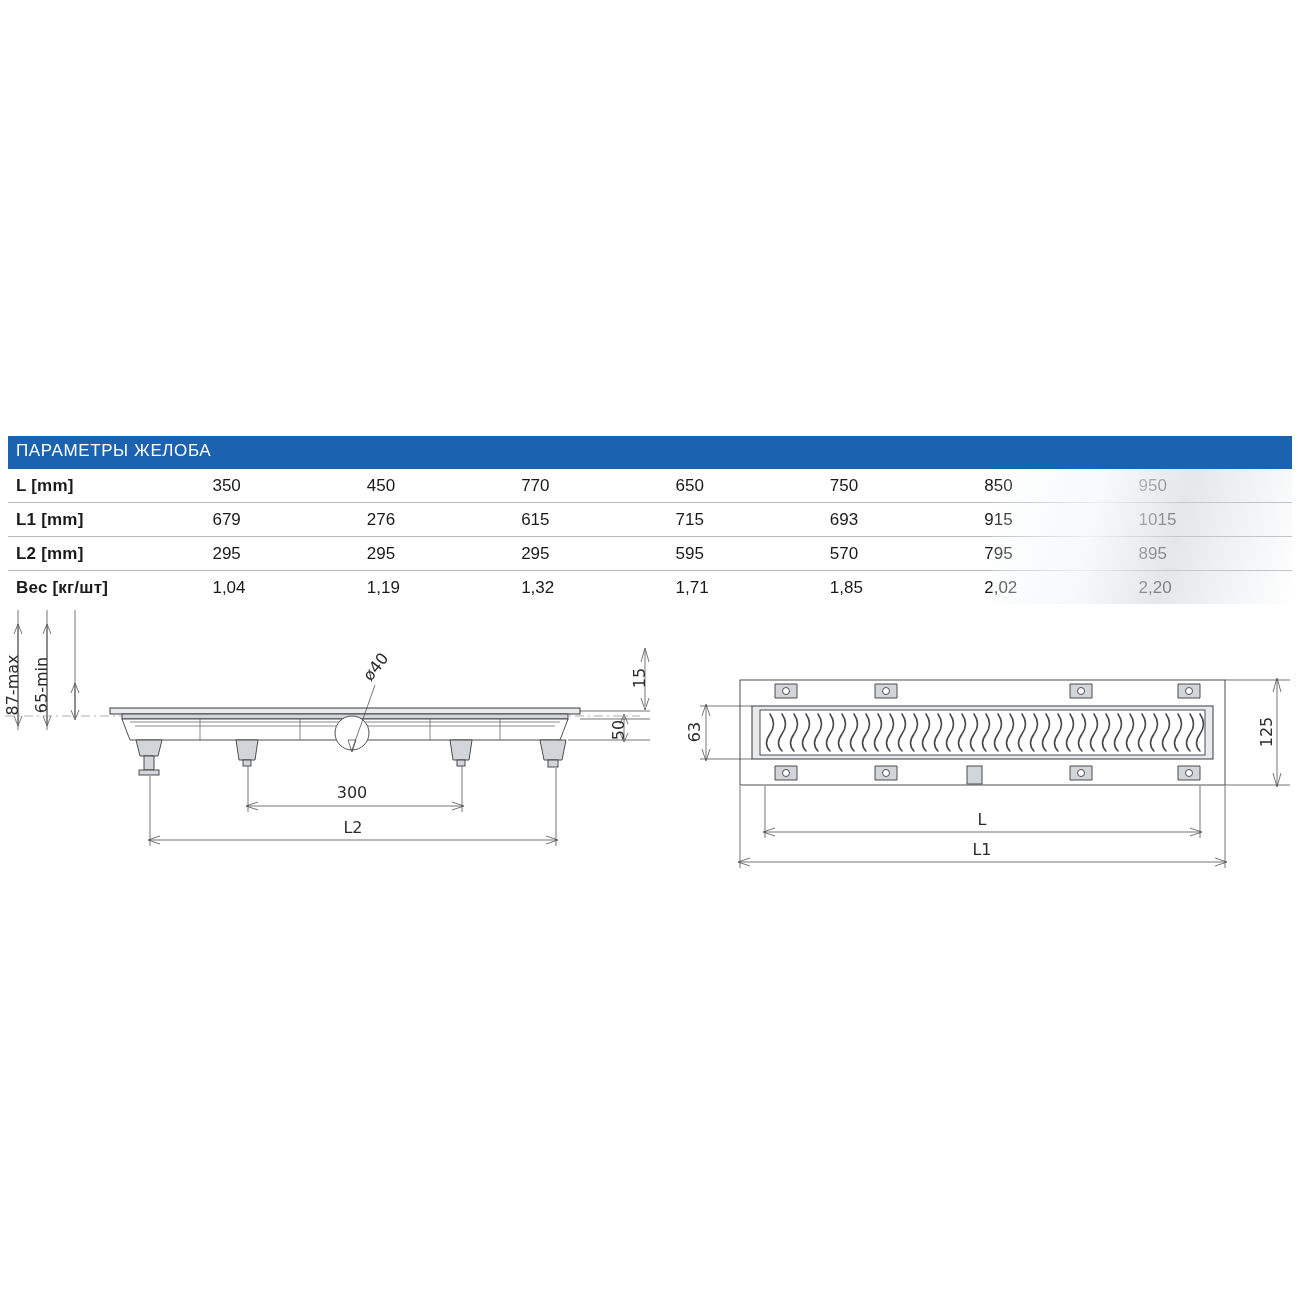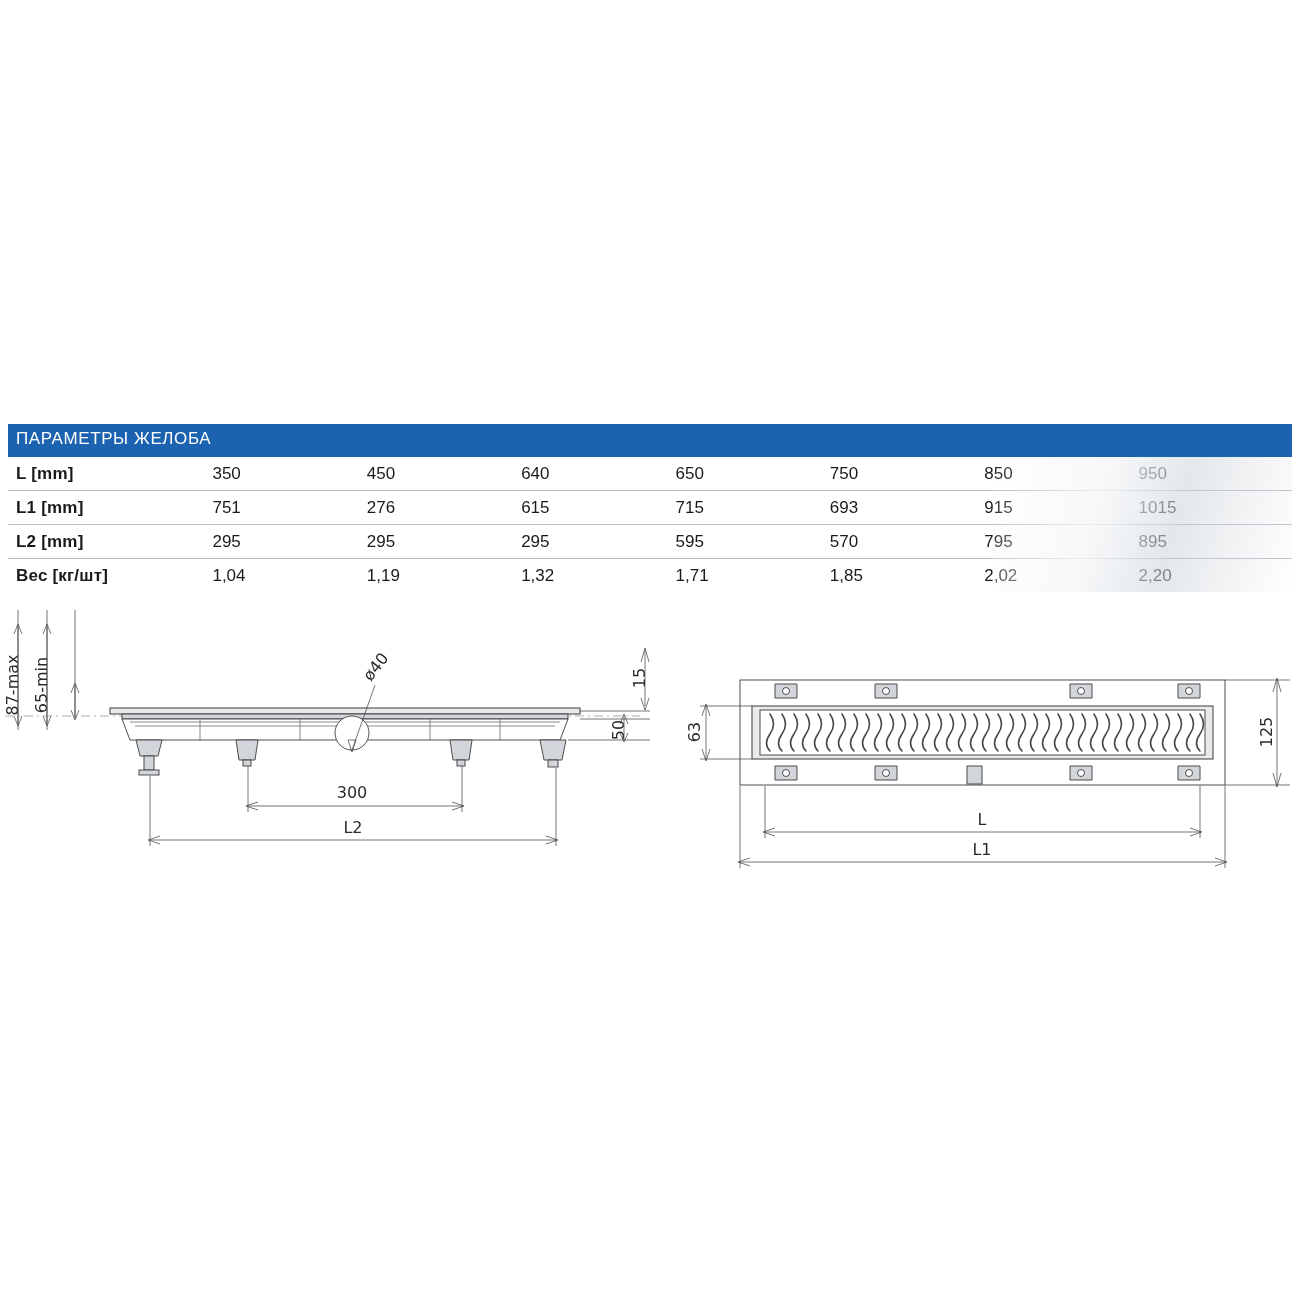--- a/index.html
+++ b/index.html
@@ -13,21 +13,21 @@
     position: relative;
     font-family: "Liberation Sans", sans-serif;
     color: #1a1a1a;
     overflow: hidden;
   }
 
   
   #spec-table {
     position: absolute;
     left: 8px;
-    top: 424px;
+    top: 436px;
     width: 1284px;
   }
   .tbl-header {
     background: #1b62b0;
     color: #ffffff;
     font-size: 17px;
     letter-spacing: 0.6px;
     padding: 5px 0 6px 8px;
     line-height: 1.15;
     height: 22px;
@@ -102,29 +102,29 @@
 
 <div id="spec-table">
   <div class="tbl-header">ПАРАМЕТРЫ ЖЕЛОБА</div>
   <div style="position:relative;">
     <table class="params">
       <tbody>
           <tr>
         <td class="rowlabel">L [mm]</td>
         <td class="val">350</td>
         <td class="val">450</td>
-        <td class="val">640</td>
+        <td class="val">770</td>
         <td class="val">650</td>
         <td class="val">750</td>
         <td class="val">850</td>
         <td class="val">950</td>
       </tr>
       <tr>
         <td class="rowlabel">L1 [mm]</td>
-        <td class="val">751</td>
+        <td class="val">679</td>
         <td class="val">276</td>
         <td class="val">615</td>
         <td class="val">715</td>
         <td class="val">693</td>
         <td class="val">915</td>
         <td class="val">1015</td>
       </tr>
       <tr>
         <td class="rowlabel">L2 [mm]</td>
         <td class="val">295</td>

